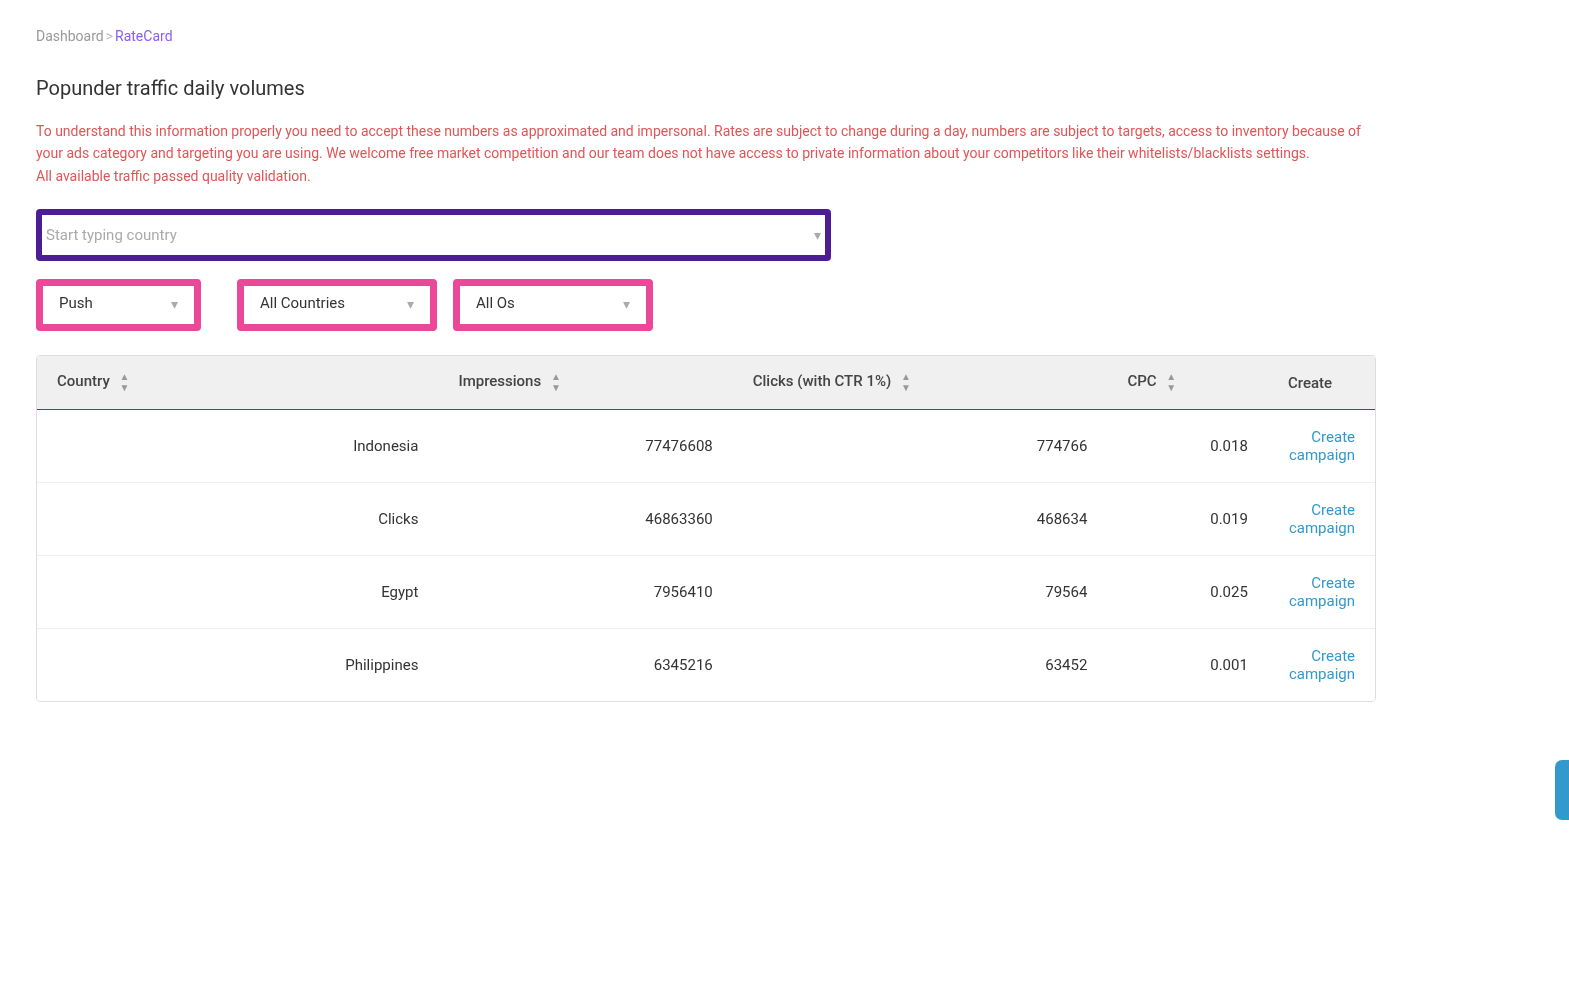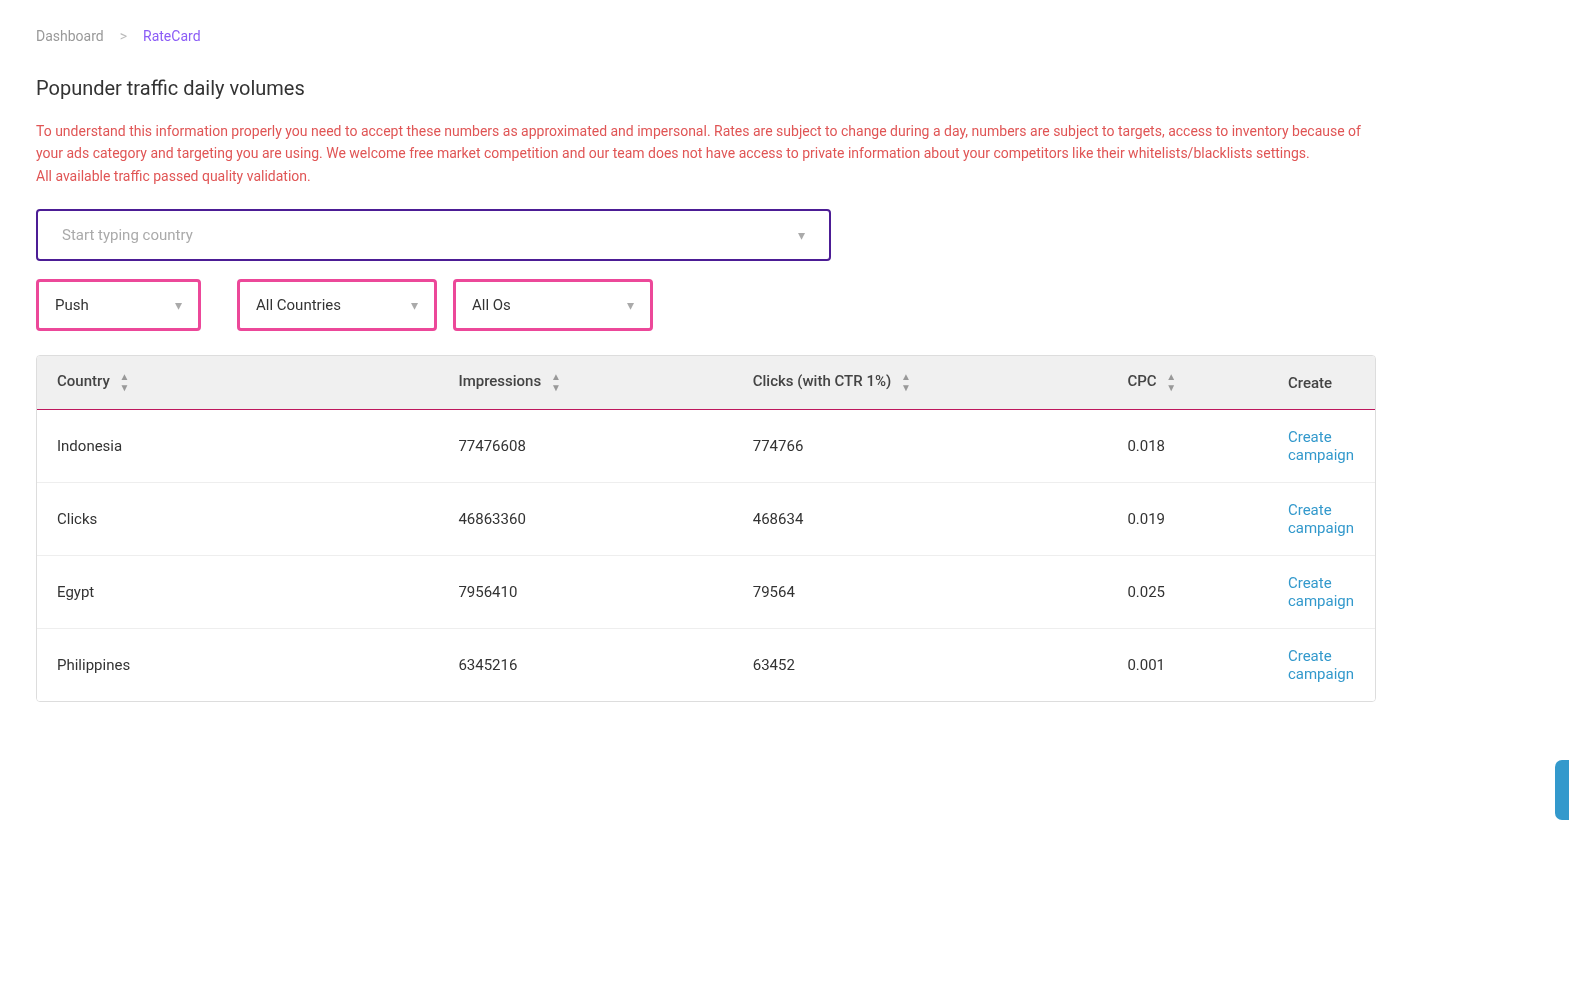--- a/index.html
+++ b/index.html
@@ -20,21 +20,21 @@
       font-weight: 700;
       color: #111;
       margin-bottom: 8px;
     }
     .breadcrumb {
       font-size: 14px;
       color: #999;
       margin-bottom: 32px;
       display: flex;
       align-items: center;
-      gap: 16px;
+      gap: 2px;
     }
     .breadcrumb-sep {
       color: #bbb;
     }
     .breadcrumb-link {
       color: #999;
       text-decoration: none;
     }
     .breadcrumb-current {
       color: #8b5cf6;
@@ -52,23 +52,23 @@
       line-height: 1.6;
       margin-bottom: 22px;
       max-width: 1340px;
     }
     .country-search-wrapper {
       width: 795px;
       margin-bottom: 18px;
     }
     .country-search {
       width: 100%;
-      border: 2px solid #4c1d95;
+      border: 6px solid #4c1d95;
       border-radius: 4px;
-      padding: 14px 24px;
+      padding: 14px 4px;
       font-size: 15px;
       color: #aaa;
       background: #fff;
       display: flex;
       align-items: center;
       justify-content: space-between;
       cursor: pointer;
       height: 52px;
     }
     .country-search-text {
@@ -79,28 +79,28 @@
       color: #aaa;
       font-size: 14px;
     }
     .filters-row {
       display: flex;
       gap: 16px;
       margin-bottom: 24px;
       align-items: center;
     }
     .filter-select {
-      border: 3px solid #ec4899;
+      border: 7px solid #ec4899;
       border-radius: 4px;
       padding: 12px 16px;
       font-size: 15px;
       color: #333;
       background: #fff;
       display: flex;
-      align-items: center;
+      align-items: flex-end;
       justify-content: space-between;
       cursor: pointer;
       height: 52px;
     }
     .filter-select-push {
       width: 165px;
     }
     .filter-select-countries {
       width: 200px;
       margin-left: 20px;
@@ -143,20 +143,21 @@
       gap: 1px;
     }
     thead th .sort-icons span {
       font-size: 10px;
       color: #999;
       line-height: 1;
     }
     tbody tr {
       border-bottom: 1px solid #eee;
       background: #fff;
+      text-align: right;
     }
     tbody tr:last-child {
       border-bottom: none;
     }
     tbody td {
       padding: 18px 20px;
       color: #333;
       font-size: 15px;
     }
     .create-link {

